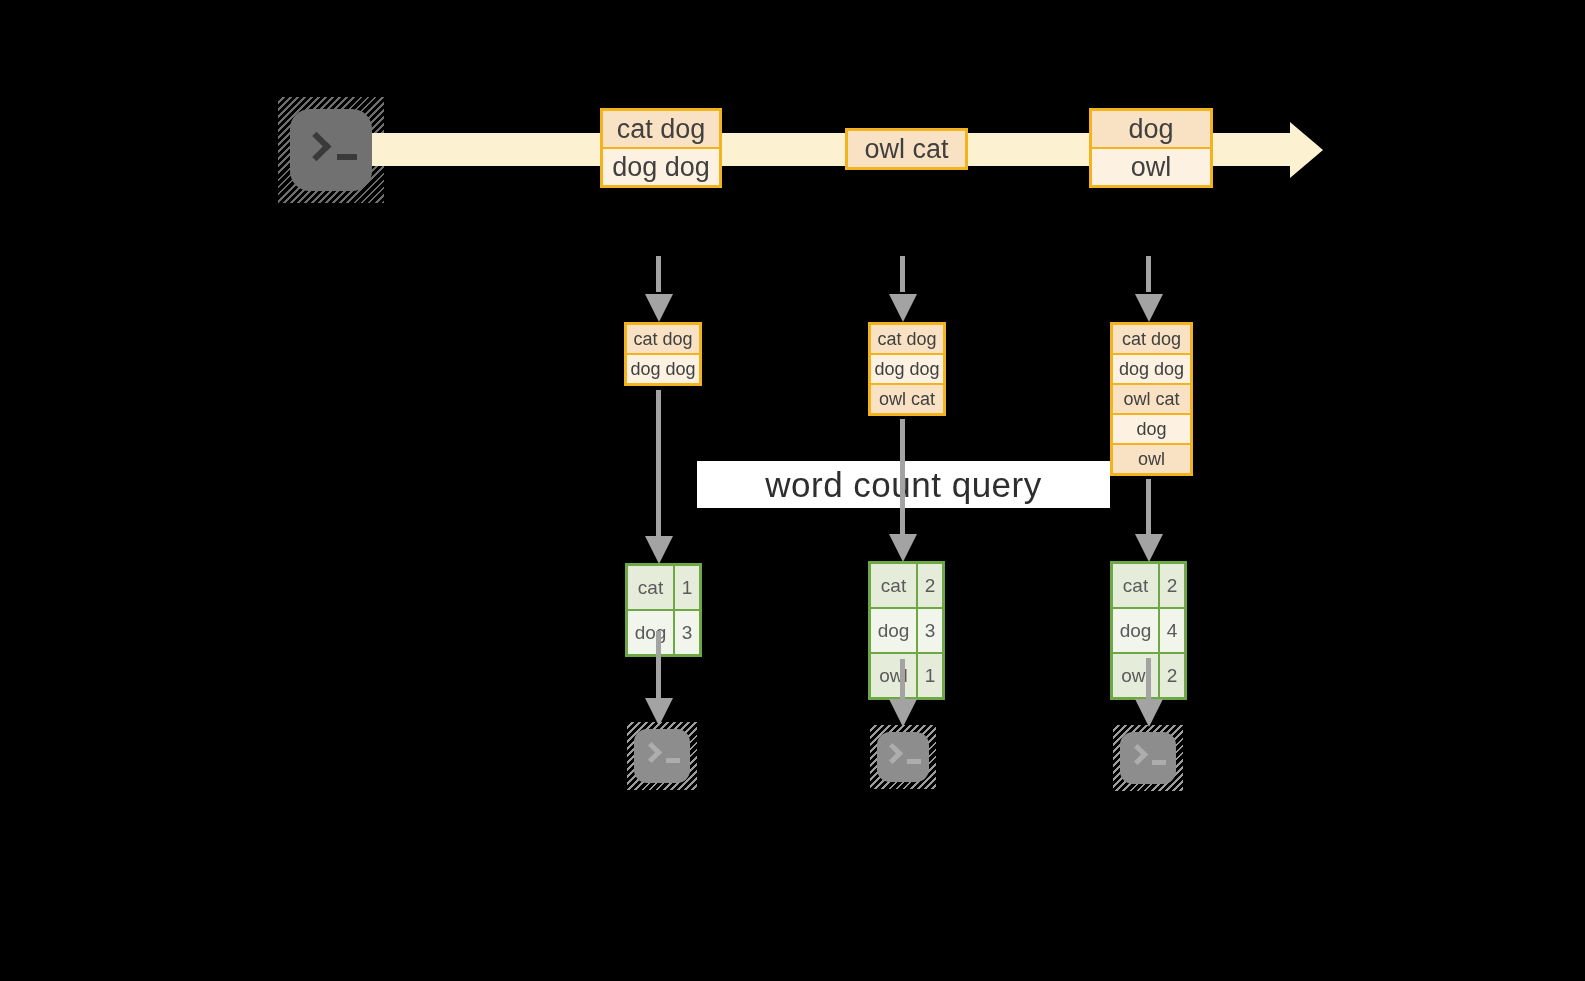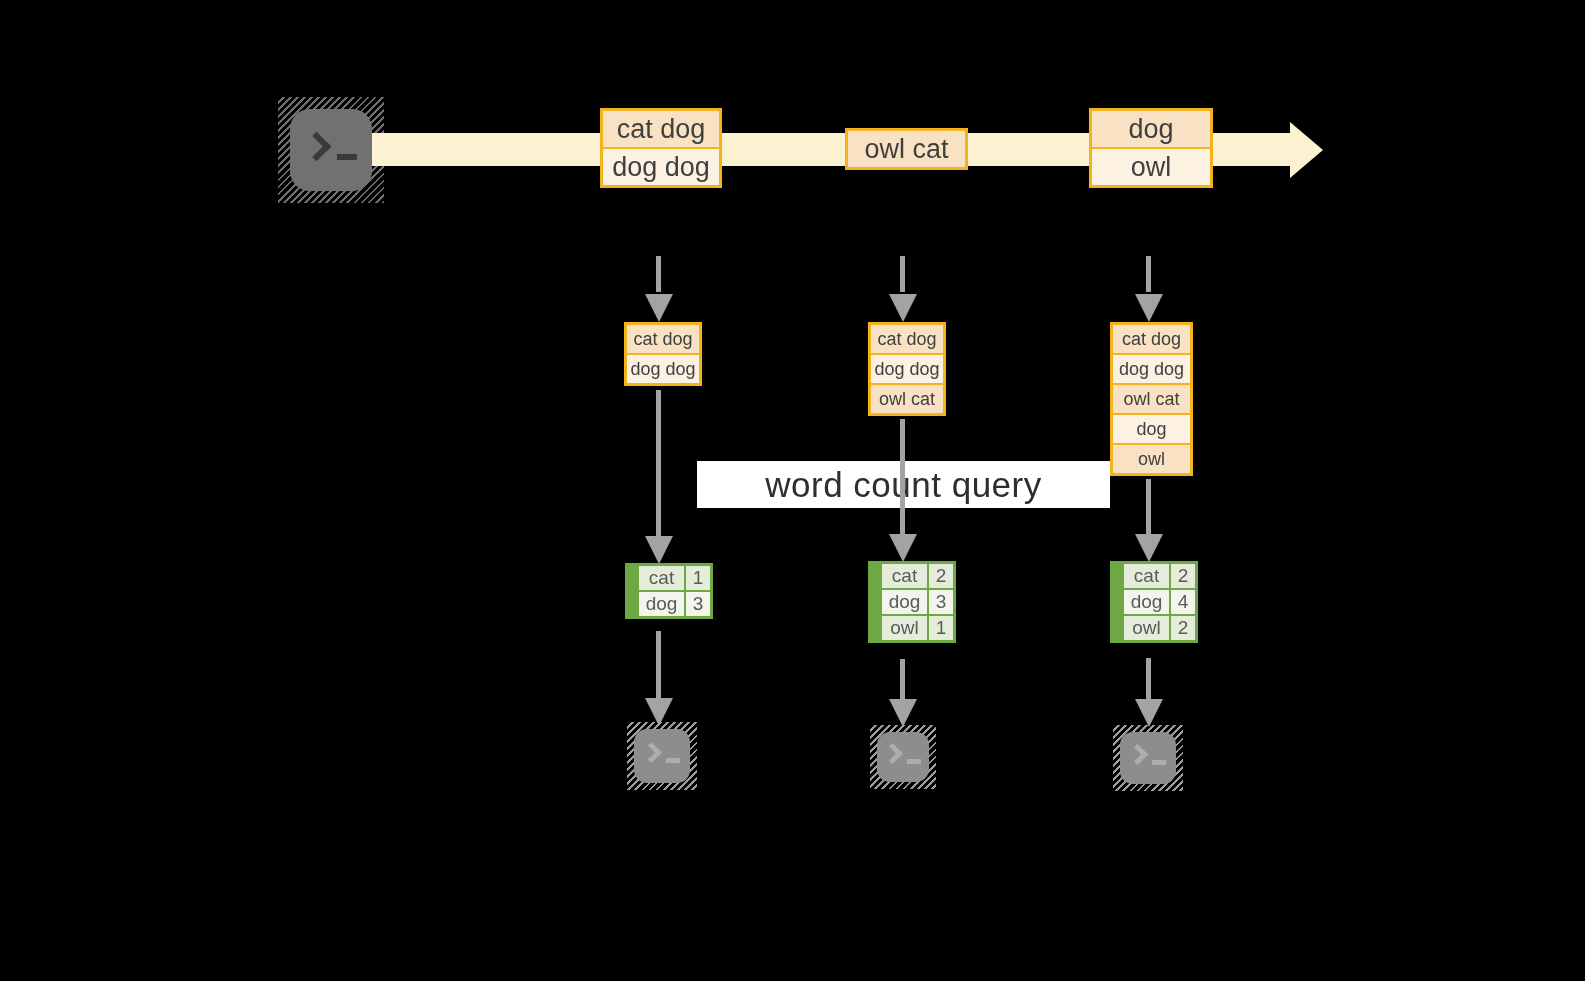--- a/index.html
+++ b/index.html
@@ -43,21 +43,21 @@
   
   .vline{position:absolute;width:5px;background:#a3a3a3;z-index:3;}
   .vhead{position:absolute;width:0;height:0;z-index:3;
     border-left:14px solid transparent;border-right:14px solid transparent;border-top:28px solid #a3a3a3;}
   
   .qband{position:absolute;left:697px;top:461px;width:413px;height:47px;background:#ffffff;z-index:1;
     display:flex;align-items:center;justify-content:center;}
   .qband span{font-size:35px;color:#2e2e2e;font-weight:300;letter-spacing:0.5px;}
   
   .gtable{position:absolute;border:3px solid #6ea844;display:flex;flex-direction:column;z-index:2;background:#6ea844;}
-  .grow{display:flex;border-top:2px solid #6ea844;height:24px;margin-left:11px;}
+  .grow{display:flex;border-top:2px solid #6ea844;height:43px;}
   .grow:first-child{border-top:none;}
   .grow.a0 > div{background:#e6ecda;}
   .grow.a1 > div{background:#f2f5ec;}
   .gword{width:45px;display:flex;align-items:center;justify-content:center;
     font-size:19px;color:#5a5a5a;border-right:2px solid #6ea844;}
   .gnum{width:24px;display:flex;align-items:center;justify-content:center;font-size:19px;color:#5a5a5a;}
 </style>
 </head>
 <body>
 

